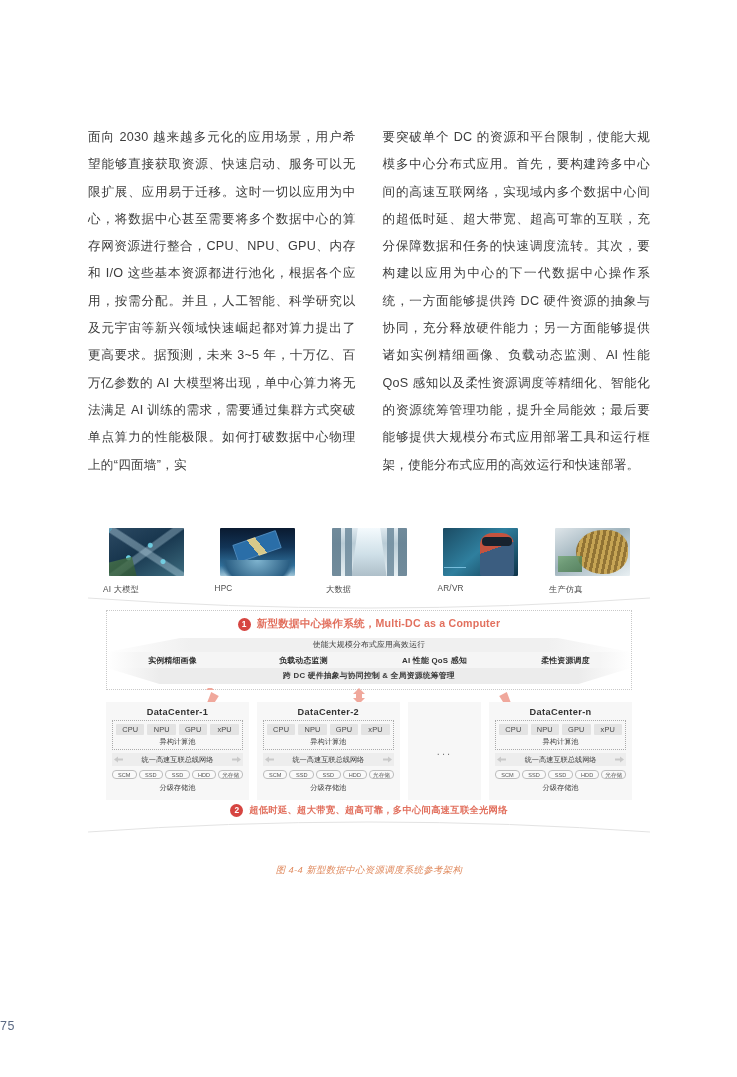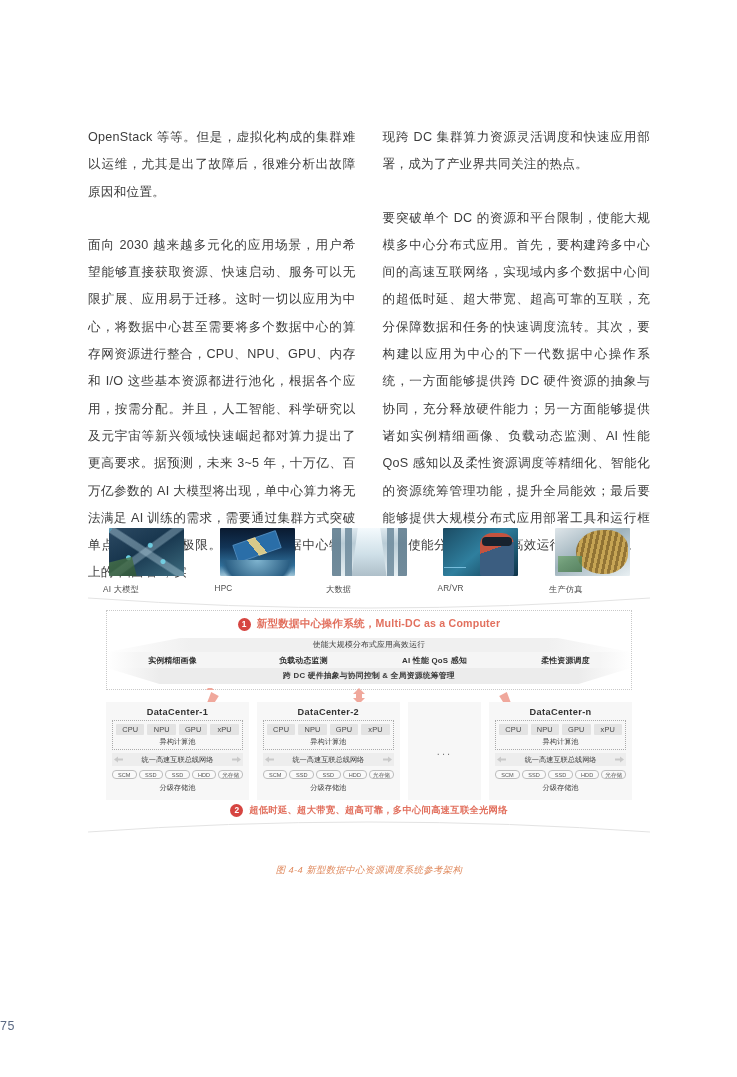--- a/index.html
+++ b/index.html
@@ -269,25 +269,23 @@
     position:absolute; left:0; bottom:44px; width:737px;
     text-align:left; font-size:12.5px; color:#5b6a84;
     letter-spacing:.04em;
   }
 </style>
 </head>
 <body>
 
 <div id="columns">
   <div class="col">
-    <p class="para">OpenStack 等等。但是，虚拟化构成的集群难以运维，尤其是出了故障后，很难分析出故障原因和位置。</p>
     <p class="para">面向 2030 越来越多元化的应用场景，用户希望能够直接获取资源、快速启动、服务可以无限扩展、应用易于迁移。这时一切以应用为中心，将数据中心甚至需要将多个数据中心的算存网资源进行整合，CPU、NPU、GPU、内存和 I/O 这些基本资源都进行池化，根据各个应用，按需分配。并且，人工智能、科学研究以及元宇宙等新兴领域快速崛起都对算力提出了更高要求。据预测，未来 3~5 年，十万亿、百万亿参数的 AI 大模型将出现，单中心算力将无法满足 AI 训练的需求，需要通过集群方式突破单点算力的性能极限。如何打破数据中心物理上的“四面墙”，实</p>
   </div>
   <div class="col">
-    <p class="para">现跨 DC 集群算力资源灵活调度和快速应用部署，成为了产业界共同关注的热点。</p>
     <p class="para">要突破单个 DC 的资源和平台限制，使能大规模多中心分布式应用。首先，要构建跨多中心间的高速互联网络，实现域内多个数据中心间的超低时延、超大带宽、超高可靠的互联，充分保障数据和任务的快速调度流转。其次，要构建以应用为中心的下一代数据中心操作系统，一方面能够提供跨 DC 硬件资源的抽象与协同，充分释放硬件能力；另一方面能够提供诸如实例精细画像、负载动态监测、AI 性能 QoS 感知以及柔性资源调度等精细化、智能化的资源统筹管理功能，提升全局能效；最后要能够提供大规模分布式应用部署工具和运行框架，使能分布式应用的高效运行和快速部署。</p>
   </div>
 </div>
 
 <div id="figure">
 
   <div id="thumb-row">
     <div class="thumb-cell">
       <div class="thumb t-ai"></div>
       <div class="thumb-label">AI 大模型</div>

